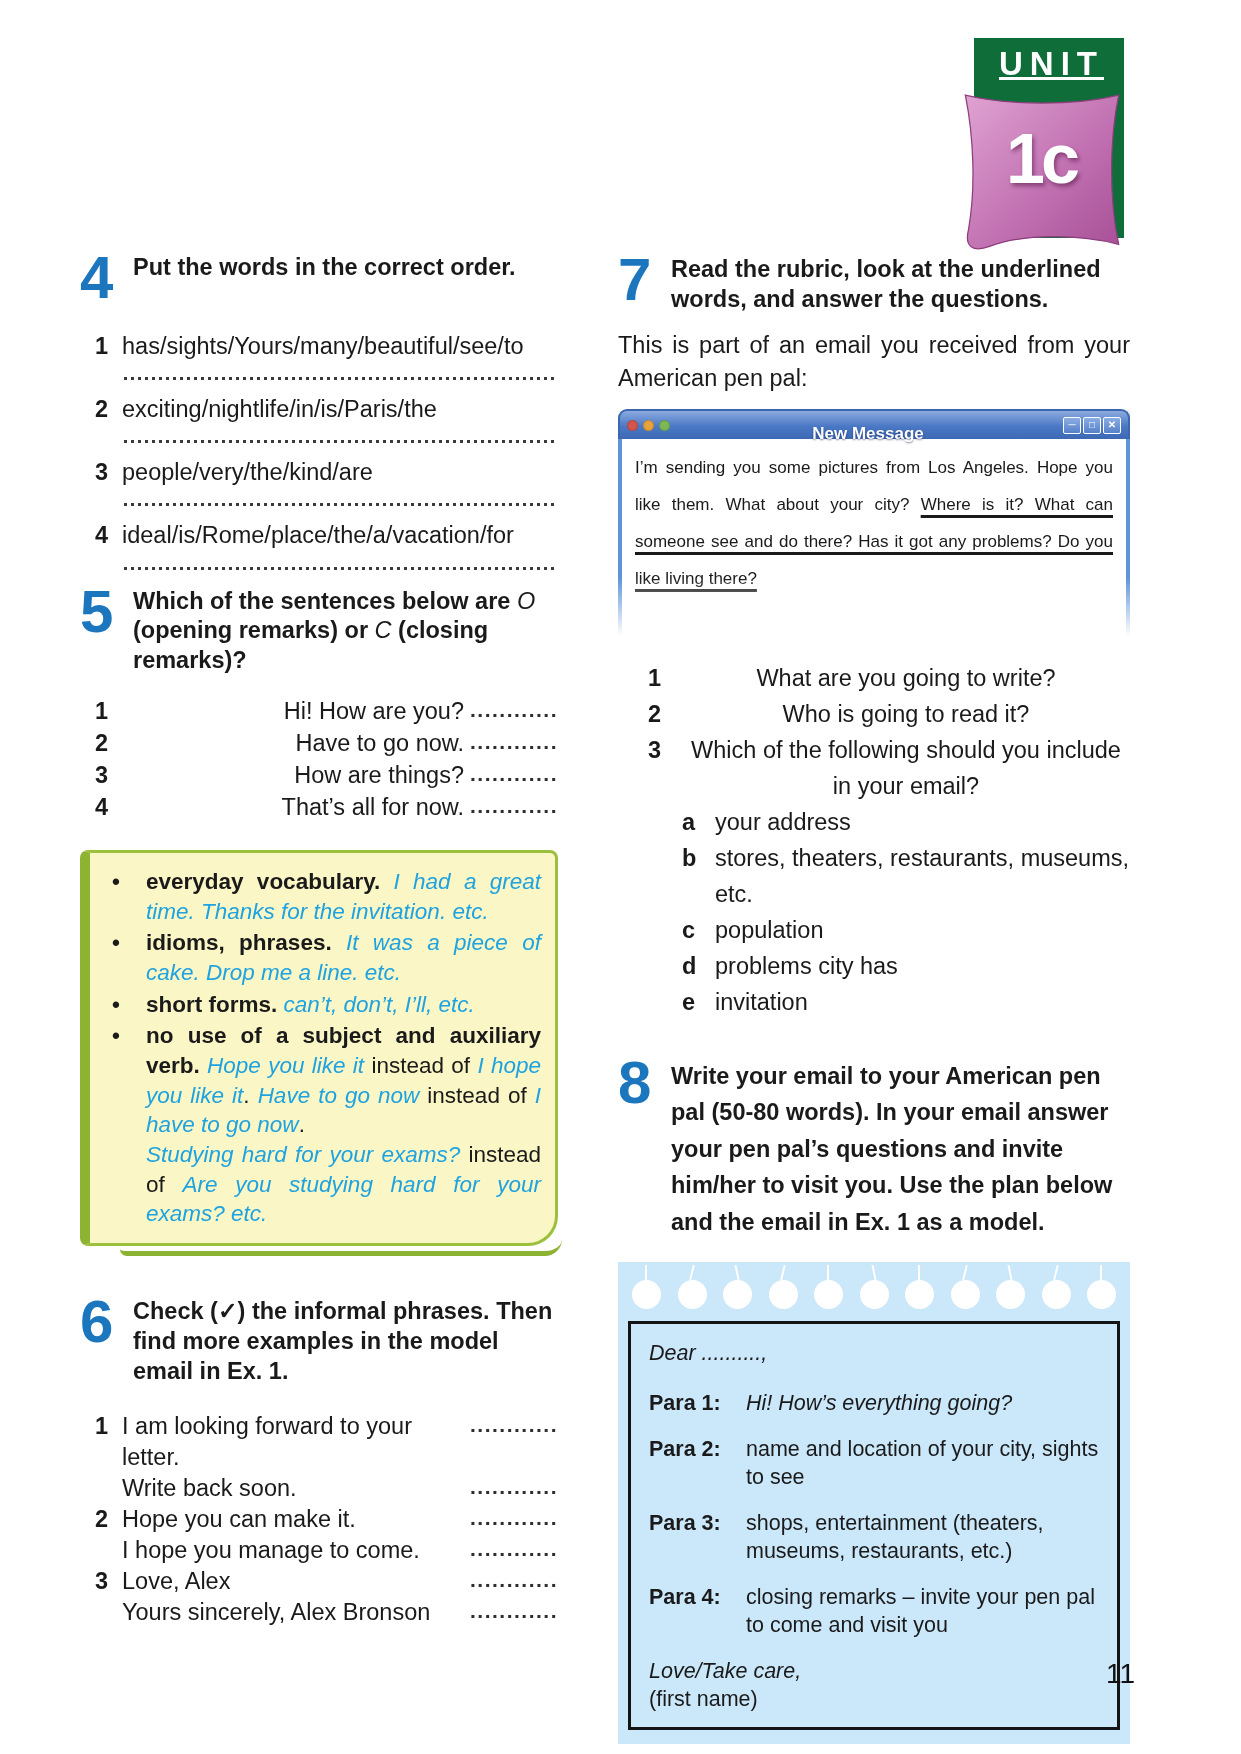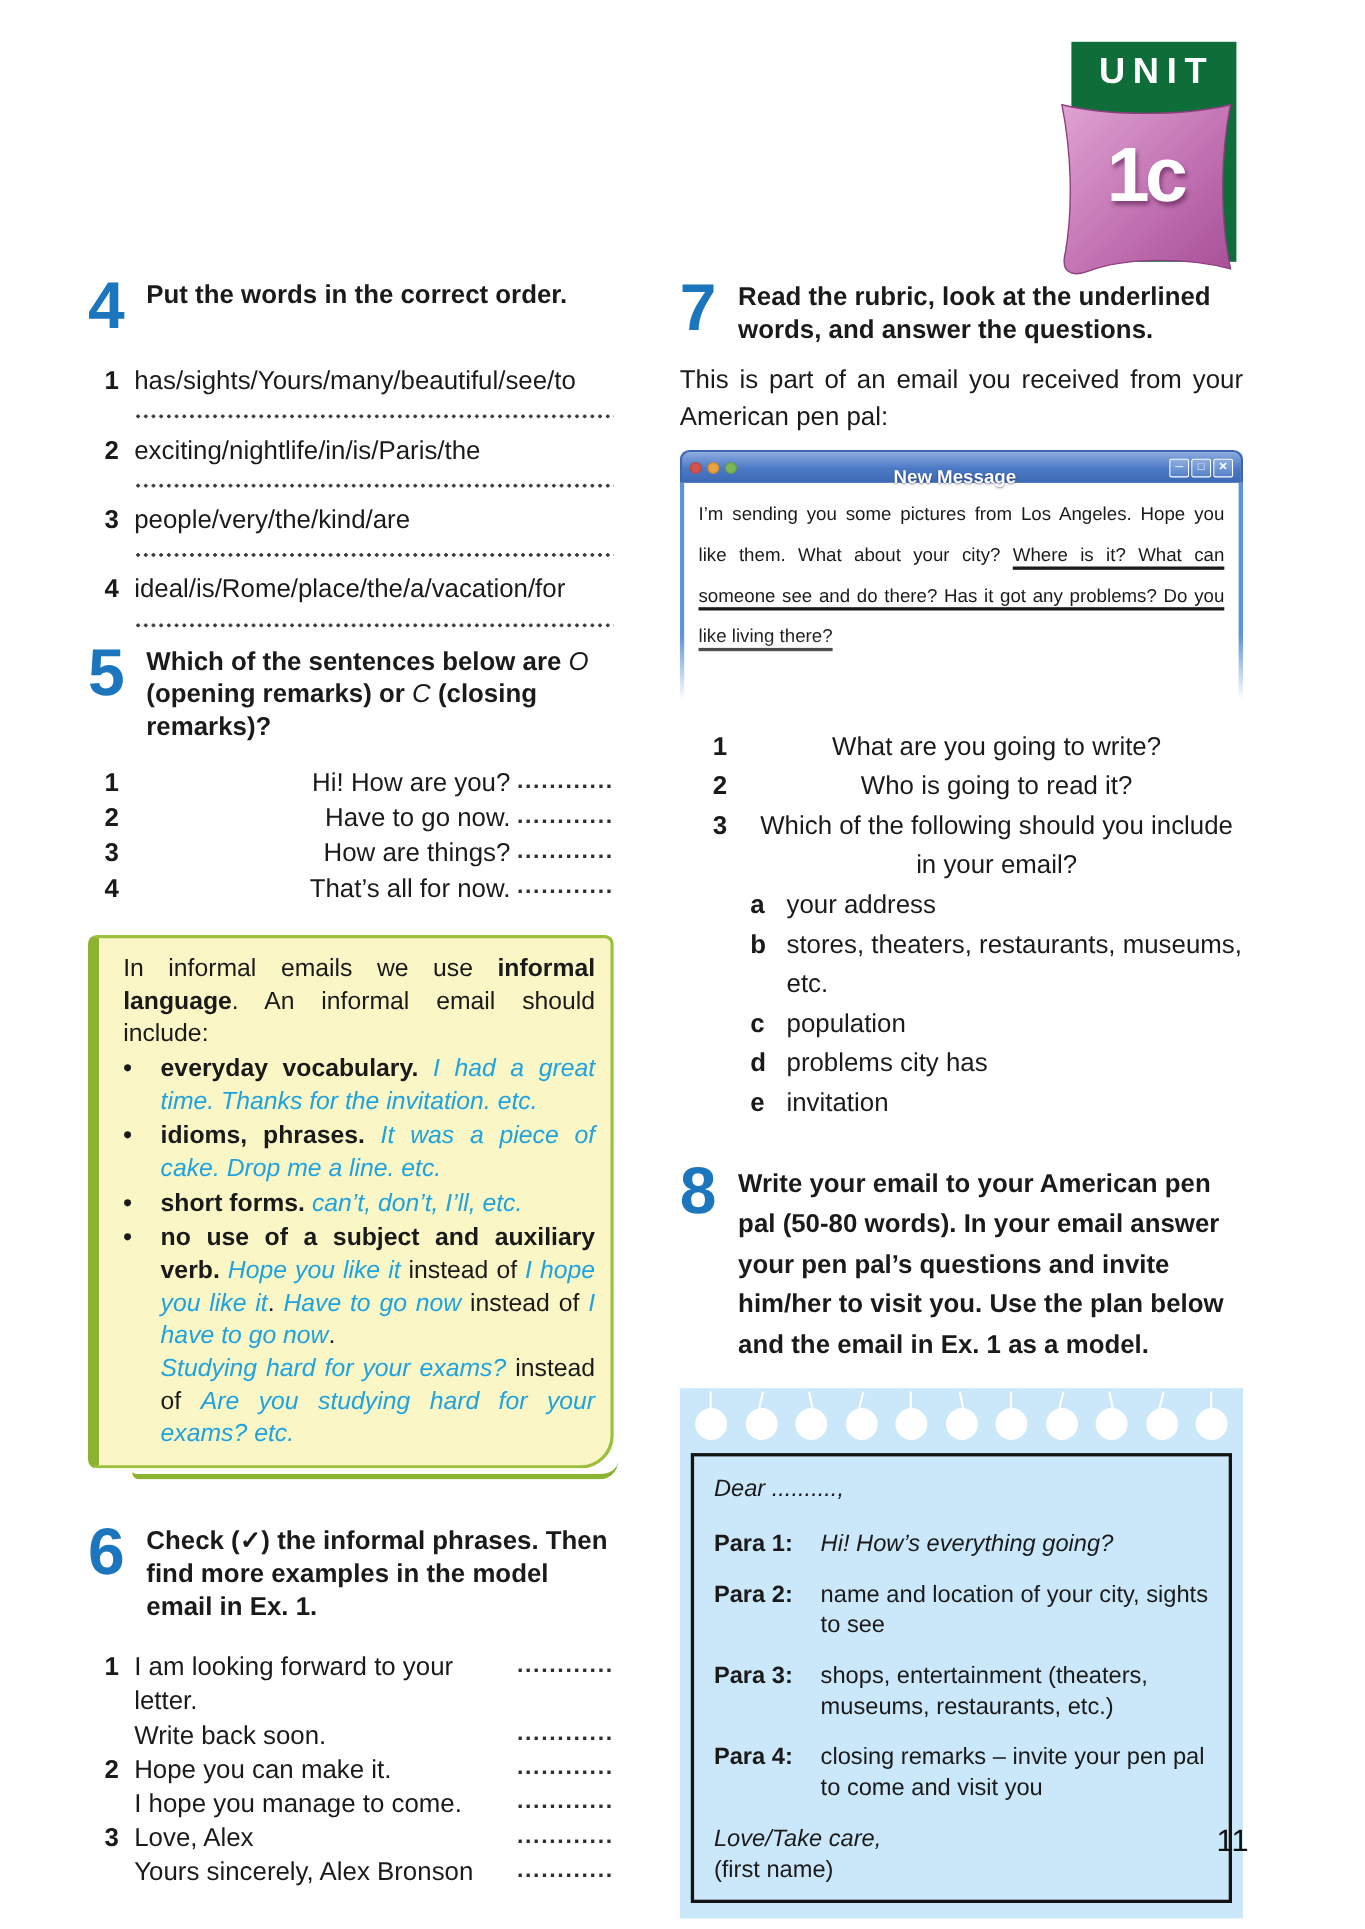--- a/index.html
+++ b/index.html
@@ -3,21 +3,21 @@
 <meta charset="utf-8">
 <style>
   html,body{margin:0;padding:0;background:#ffffff;}
   .page{position:relative;width:1241px;height:1754px;background:#ffffff;overflow:hidden;
         font-family:"Liberation Sans", sans-serif;color:#1a1a1a;}
 
   
   .unit-badge{position:absolute;left:960px;top:33px;width:178px;height:228px;}
   .ub-green{position:absolute;left:14px;top:5px;width:150px;height:200px;background:#0e6d38;}
   .ub-unit{position:absolute;left:14px;top:12px;width:150px;text-align:center;color:#fff;
-           font-weight:700;font-size:33px;letter-spacing:7px;padding-left:5px;box-sizing:border-box;}
+           font-weight:700;font-size:33px;letter-spacing:7px;padding-left:5px;box-sizing:border-box;text-decoration:underline;}
   .ub-pink{position:absolute;left:-2px;top:58px;width:168px;height:168px;}
   .ub-num{position:absolute;left:8px;top:86px;width:146px;text-align:center;color:#fff;
           font-weight:800;font-size:70px;letter-spacing:-4px;
           text-shadow:2px 3px 4px rgba(80,20,70,.55);}
 
   
   .col{position:absolute;top:250px;}
   .col-left{left:80px;width:478px;}
   .col-right{left:618px;top:252px;width:512px;}
 
@@ -198,21 +198,20 @@
         <span class="blank">............</span>
       </div>
       <div class="row">
         <span class="inum">4</span>
         <span class="rtext">That’s all for now.</span>
         <span class="blank">............</span>
       </div>
     </div>
 
     <div class="tipbox">
-      <div class="tip-intro"><span class="sg-n">In informal emails we use </span><span class="sg-b">informal language</span><span class="sg-n">. An informal email should include:</span></div>
       <div class="tip-bullet">
         <span class="bdot">•</span>
         <div class="btext"><span class="sg-b">everyday vocabulary. </span><span class="sg-cy">I had a great time. Thanks for the invitation. etc.</span></div>
       </div>
       <div class="tip-bullet">
         <span class="bdot">•</span>
         <div class="btext"><span class="sg-b">idioms, phrases. </span><span class="sg-cy">It was a piece of cake. Drop me a line. etc.</span></div>
       </div>
       <div class="tip-bullet">
         <span class="bdot">•</span>

